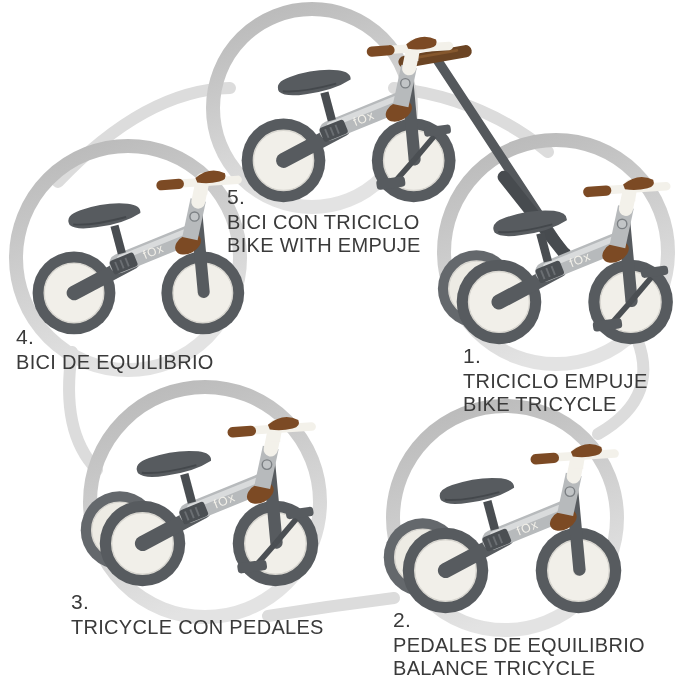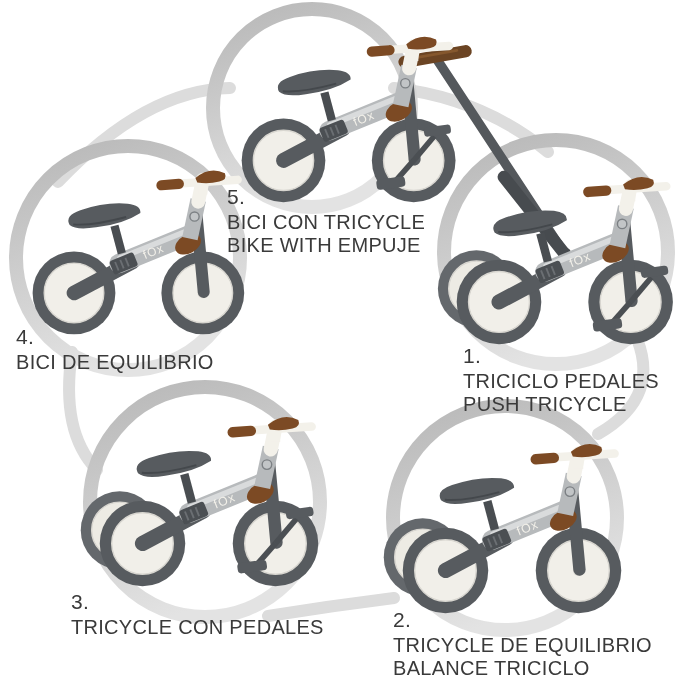--- a/index.html
+++ b/index.html
@@ -322,39 +322,39 @@
       <rect x="150" y="170" width="31" height="11" rx="4" fill="#575b5f" transform="rotate(-8 165 176)"></rect>
       <line x1="190" y1="151" x2="212" y2="125" stroke="#4b4f53" stroke-width="6"></line>
       <rect x="201" y="114" width="29" height="10" rx="4" fill="#575b5f" transform="rotate(-8 215 119)"></rect>
           </g>
         </g>
       </g>
   </svg>
 
   <div class="step-label" style="left:463px;top:344px">
     <div class="step-num">1.</div>
-    <div class="step-line">TRICICLO PEDALES</div>
-    <div class="step-line">PUSH TRICYCLE</div>
+    <div class="step-line">TRICICLO EMPUJE</div>
+    <div class="step-line">BIKE TRICYCLE</div>
   </div>
 
   <div class="step-label" style="left:393px;top:608px">
     <div class="step-num">2.</div>
-    <div class="step-line">TRICYCLE DE EQUILIBRIO</div>
-    <div class="step-line">BALANCE TRICICLO</div>
+    <div class="step-line">PEDALES DE EQUILIBRIO</div>
+    <div class="step-line">BALANCE TRICYCLE</div>
   </div>
 
   <div class="step-label" style="left:71px;top:590px">
     <div class="step-num">3.</div>
     <div class="step-line">TRICYCLE CON PEDALES</div>
   </div>
 
   <div class="step-label" style="left:16px;top:325px">
     <div class="step-num">4.</div>
     <div class="step-line">BICI DE EQUILIBRIO</div>
   </div>
 
   <div class="step-label" style="left:227px;top:185px">
     <div class="step-num">5.</div>
-    <div class="step-line">BICI CON TRICYCLE</div>
+    <div class="step-line">BICI CON TRICICLO</div>
     <div class="step-line">BIKE WITH EMPUJE</div>
   </div>
 
 </div>
 
 </body></html>

